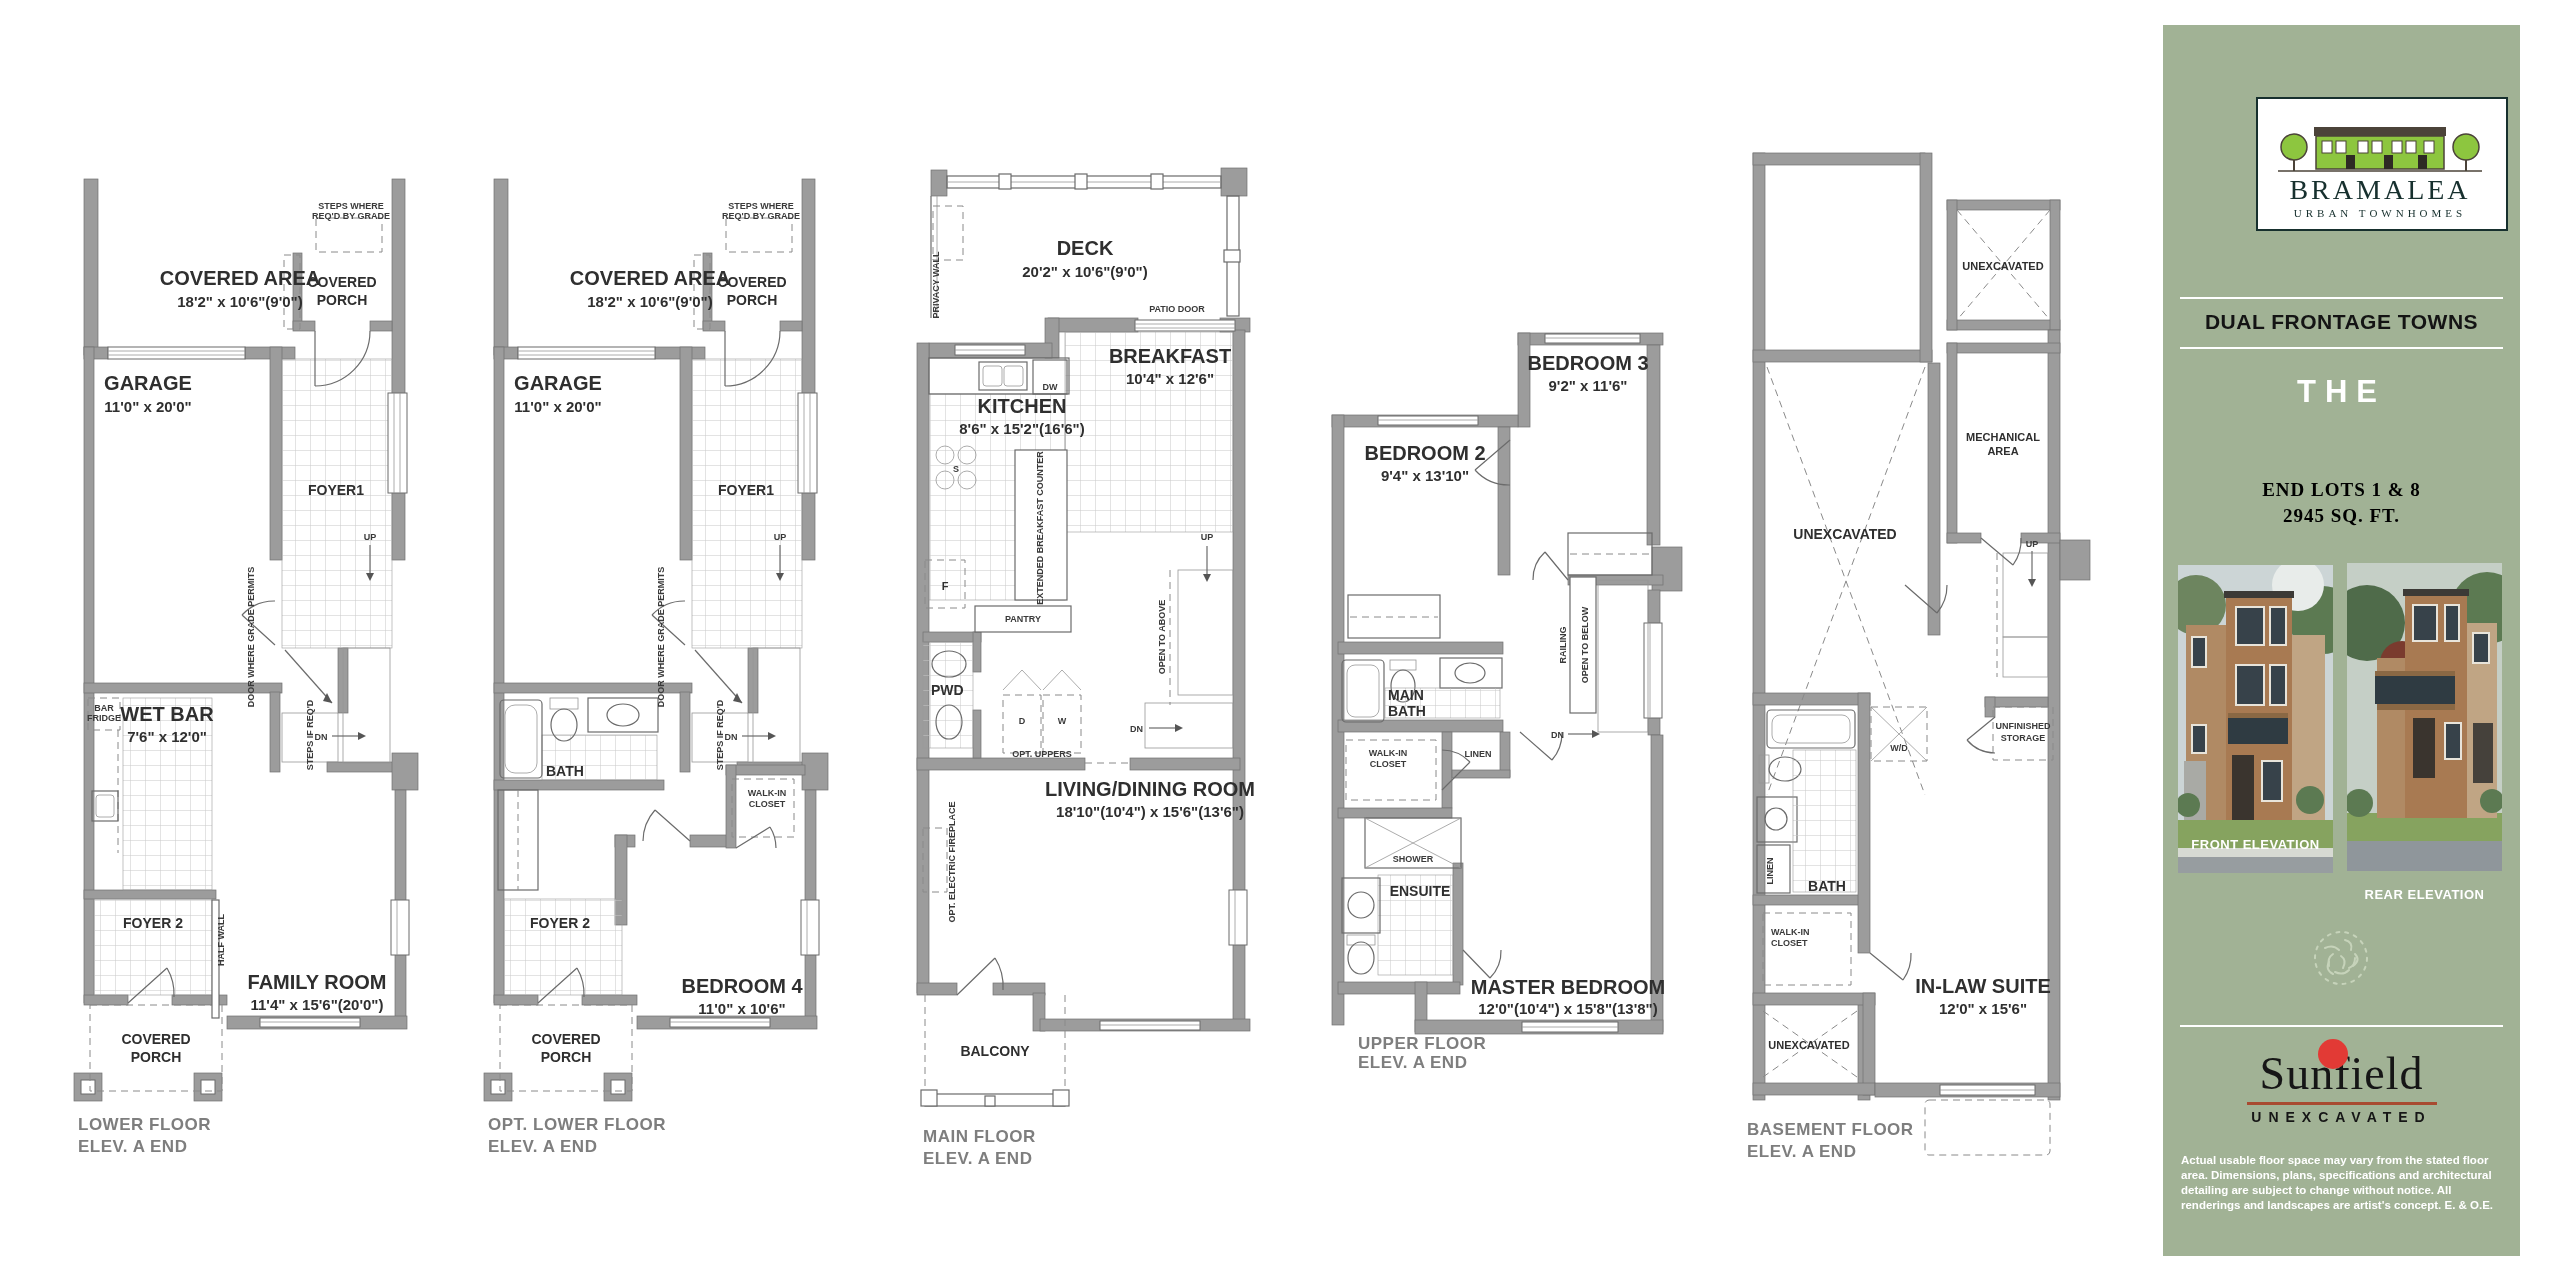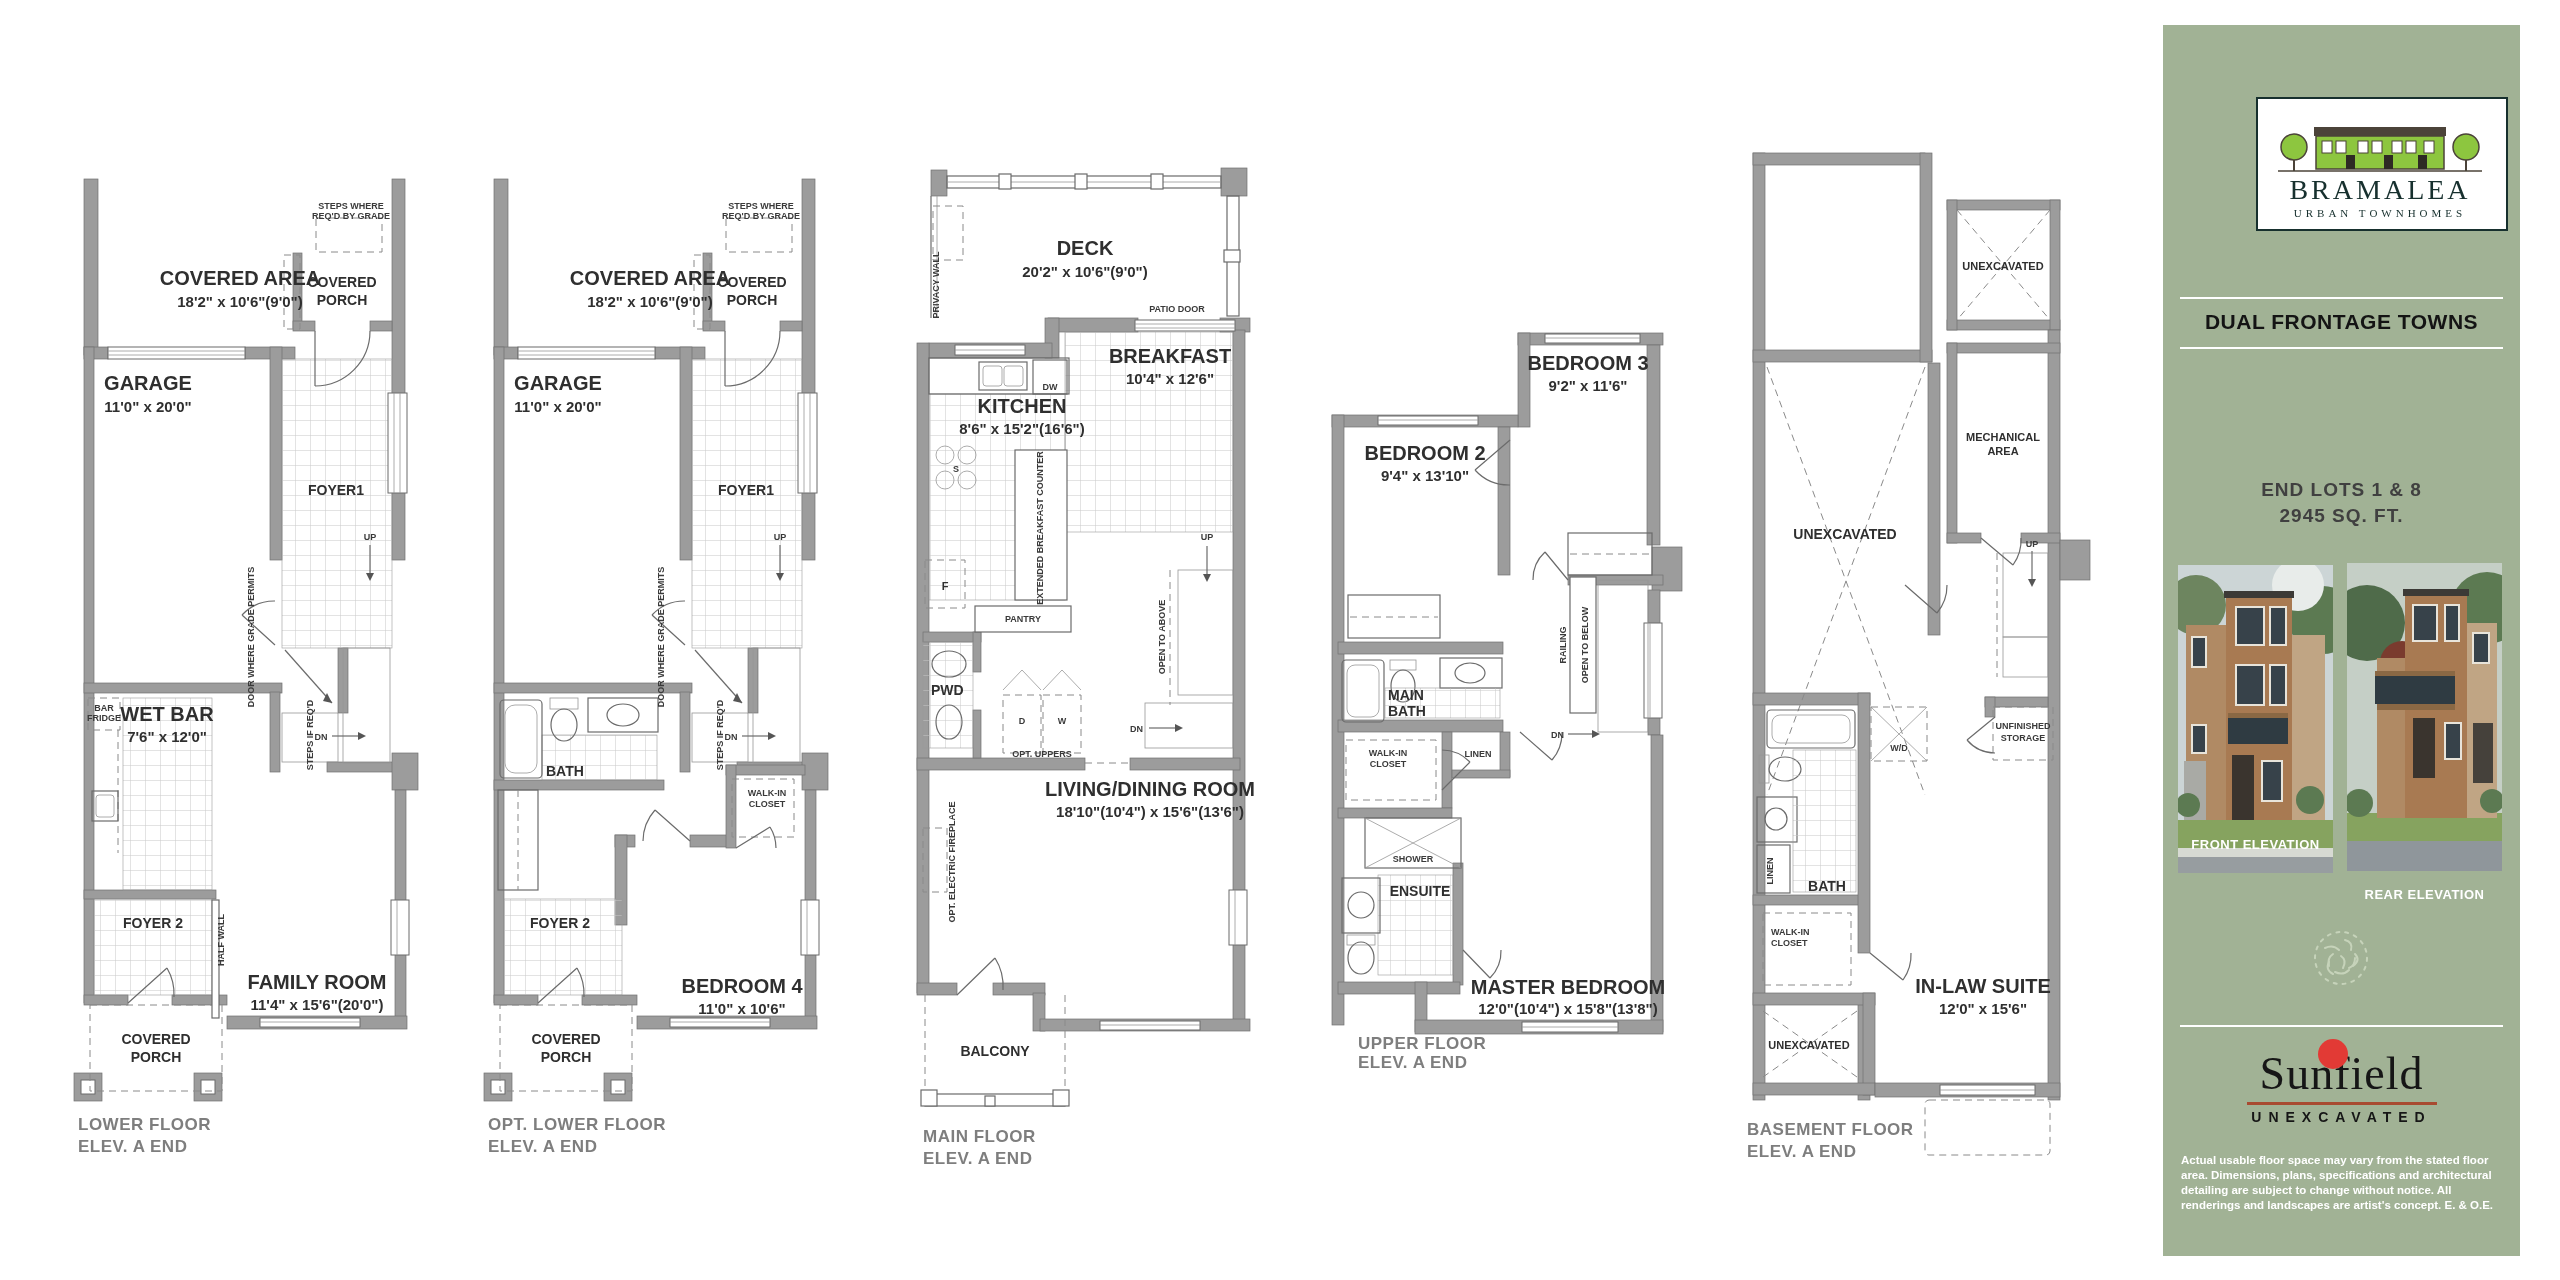--- a/index.html
+++ b/index.html
@@ -21,21 +21,21 @@
   .dsh{stroke:#8a8a8a;stroke-width:1;fill:none;stroke-dasharray:7 5;}
   .tile{stroke:#9a9a9a;stroke-width:.6;}
   .winw{fill:#fff;stroke:#6b6b6b;stroke-width:1;}
   .arr{fill:#555;}
   
   #sidebar{position:absolute;left:2163px;top:25px;width:357px;height:1231px;background:#a1b295;}
   .logo-box{position:absolute;left:54px;top:72px;width:248px;height:130px;background:#fff;border:2px solid #17302e;margin-left:39px;}
   .divider{position:absolute;left:17px;width:323px;height:2px;background:#fff;}
   .banner{position:absolute;left:0;width:100%;text-align:center;color:#141414;font-size:21px;font-weight:700;letter-spacing:.5px;}
   .big-title{position:absolute;left:0;width:100%;text-align:center;color:#fff;font-size:31px;font-weight:700;letter-spacing:9px;line-height:1.2;}
-  .sub-title{position:absolute;left:0;width:100%;text-align:center;color:#404040;font-size:19px;font-weight:700;letter-spacing:1px;line-height:1.35;}
+  .sub-title{position:absolute;left:0;width:100%;text-align:center;color:#000000;font-size:19px;font-weight:700;letter-spacing:1px;line-height:1.35;font-family:Liberation Serif, serif;}
   .elev{position:absolute;width:155px;height:308px;overflow:hidden;}
   .elev-label{position:absolute;width:155px;text-align:center;color:#fff;font-size:13px;font-weight:700;letter-spacing:.5px;}
   .sunfield{position:absolute;left:0;width:100%;text-align:center;}
   .sun-name{font-family:"Liberation Serif",serif;font-size:46px;color:#161616;letter-spacing:1px;}
   .sun-rule{width:190px;height:3px;background:#a84a31;margin:2px auto 4px auto;}
   .sun-comm{font-size:14px;font-weight:700;color:#161616;letter-spacing:7px;}
   .sun-dot{position:absolute;width:30px;height:30px;border-radius:50%;background:#e23a35;}
   .disclaimer{position:absolute;left:18px;width:321px;text-align:left;color:#fff;font-size:11.5px;line-height:1.3;font-weight:700;}
 </style>
 </head>
@@ -580,20 +580,21 @@
       <text x="122" y="100" text-anchor="middle" style="font-family:'Liberation Serif',serif;font-size:28px;letter-spacing:3px;fill:#17302e;">BRAMALEA</text>
       <text x="122" y="118" text-anchor="middle" style="font-family:'Liberation Serif',serif;font-size:11px;letter-spacing:4px;fill:#17302e;">URBAN TOWNHOMES</text>
     </svg>
   </div>
 
   <div class="divider" style="top:272px"></div>
   <div class="banner" style="top:285px">DUAL FRONTAGE TOWNS</div>
   <div class="divider" style="top:322px"></div>
 
   <div class="big-title" style="top:348px">
+    <div>THE</div>
   </div>
   <div class="sub-title" style="top:452px">
     <div>END LOTS 1 &amp; 8</div>
     <div>2945 SQ. FT.</div>
   </div>
 
   <div class="elev" style="left:15px;top:540px">
     <svg width="155" height="308" viewBox="0 0 155 308">
       <rect width="155" height="308" fill="#ccd5d6"></rect>
       <circle cx="18" cy="40" r="30" fill="#6d855f"></circle>

